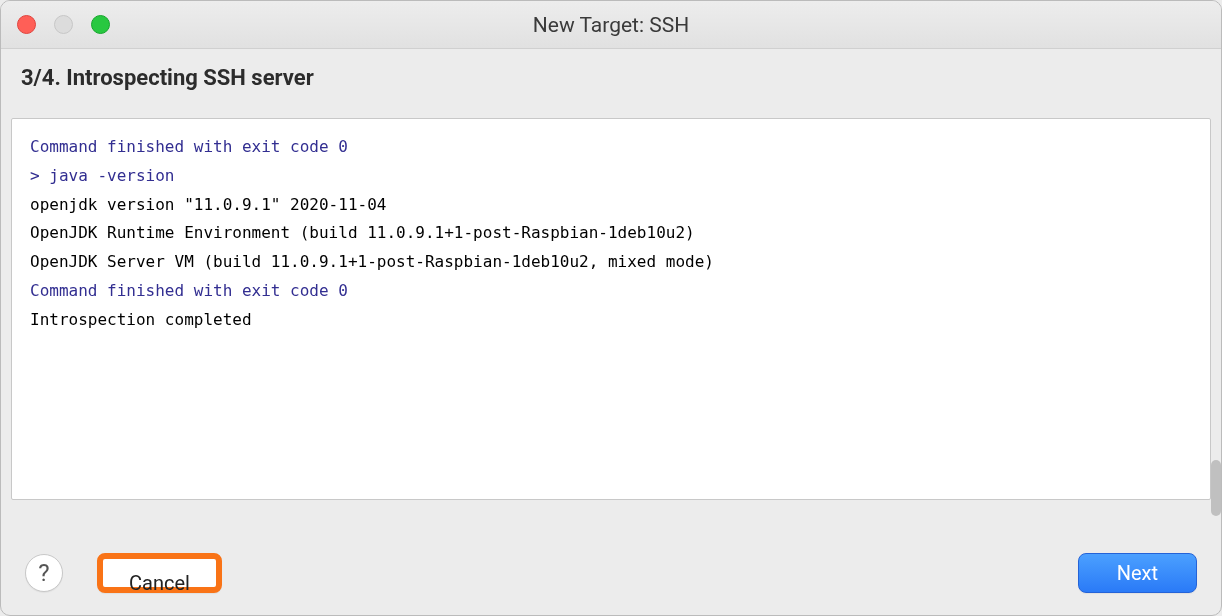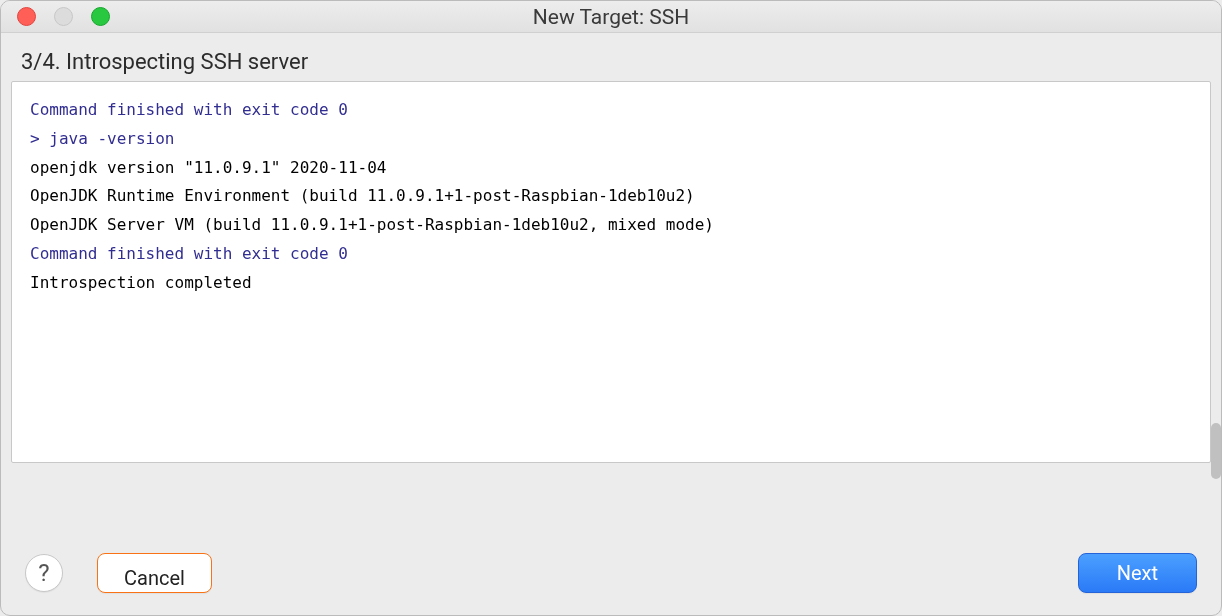--- a/index.html
+++ b/index.html
@@ -21,21 +21,21 @@
       height: 100%;
       display: flex;
       flex-direction: column;
       border: 1px solid #bbb;
       border-radius: 10px;
       overflow: hidden;
       background: #ececec;
     }
     
     .titlebar {
-      height: 32px;
+      height: 48px;
       background: linear-gradient(to bottom, #ededed, #e1e1e1);
       border-bottom: 1px solid #d0d0d0;
       display: flex;
       align-items: center;
       padding: 4px 16px;
       position: relative;
     }
     
     .traffic-lights {
       display: flex;
@@ -67,24 +67,24 @@
     .window-title {
       position: absolute;
       left: 50%;
       transform: translateX(-50%);
       font-size: 21px;
       font-weight: 400;
       color: #3a3a3a;
     }
     
     .subheader {
-      padding: 16px 20px 7px 20px;
+      padding: 16px 20px 28px 20px;
       font-size: 22px;
       color: #2c2c2c;
-      font-weight: 400;
+      font-weight: 700;
     }
     
     .content-area {
       flex: 1;
       padding: 0 10px;
       position: relative;
     }
     
     .console-panel {
       background: #ffffff;
@@ -147,21 +147,21 @@
     .spacer {
       flex: 1;
     }
     
     .btn {
       height: 40px;
       padding: 12px 26px;
       border-radius: 8px;
       font-size: 20px;
       cursor: pointer;
-      border: 1px solid #f97316;
+      border: 6px solid #f97316;
       background: #ffffff;
       color: #222;
       box-shadow: 0 1px 1px rgba(0,0,0,0.05);
       font-family: inherit;
     }
     
     .btn.cancel {
       margin-left: 20px;
     }
     

